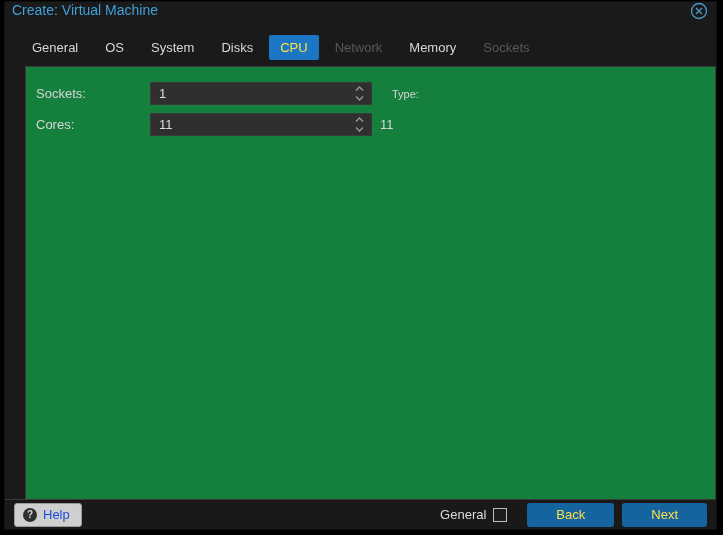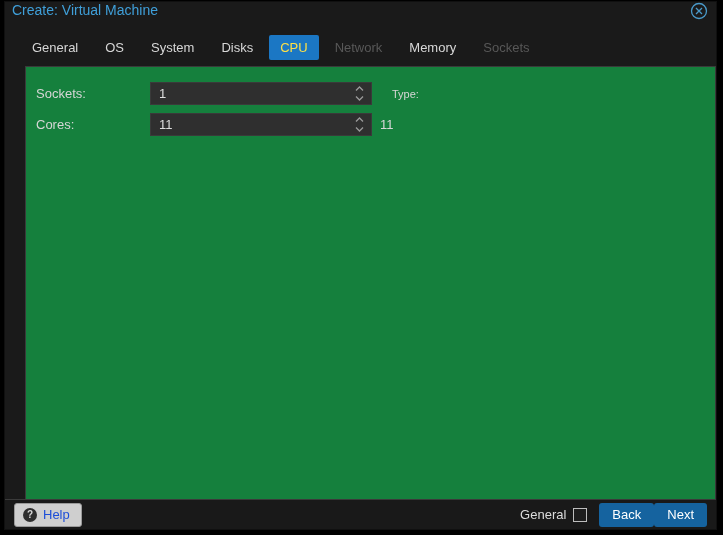--- a/index.html
+++ b/index.html
@@ -56,22 +56,22 @@
     height: 24px; padding: 0 11px 0 8px; display: flex; align-items: center; gap: 6px;
     cursor: pointer; }
   .help-circle { width: 14px; height: 14px; border-radius: 50%; background: #2e2e2e;
     color: #d8d8d8; font-size: 10px; font-weight: bold; display: flex;
     align-items: center; justify-content: center; }
   .help-txt { color: #1d4ed8; font-size: 13px; }
   .footer-right { margin-left: auto; display: flex; align-items: center; }
   .adv-lbl { color: #dcdcdc; font-size: 13px; margin-right: 7px; }
   .checkbox { width: 14px; height: 14px; border: 1px solid #bdbdbd; background: #1d1d1d;
     margin-right: 12px; cursor: pointer; }
-  .btn { background: #15639f; color: #ffffff; font-size: 13px; border: none;
-    border-radius: 3px; height: 24px; padding: 0 13px; margin-left: 0; cursor: pointer;
+  .btn { background: #15639f; color: #fde047; font-size: 13px; border: none;
+    border-radius: 3px; height: 24px; padding: 0 29px; margin-left: 8px; cursor: pointer;
     font-family: "Liberation Sans", "DejaVu Sans", sans-serif; }
 </style>
 </head>
 <body>
 
 <div class="window">
 
   <div class="titlebar">
     <span class="title">Create: Virtual Machine</span>
     <span class="close-btn">

